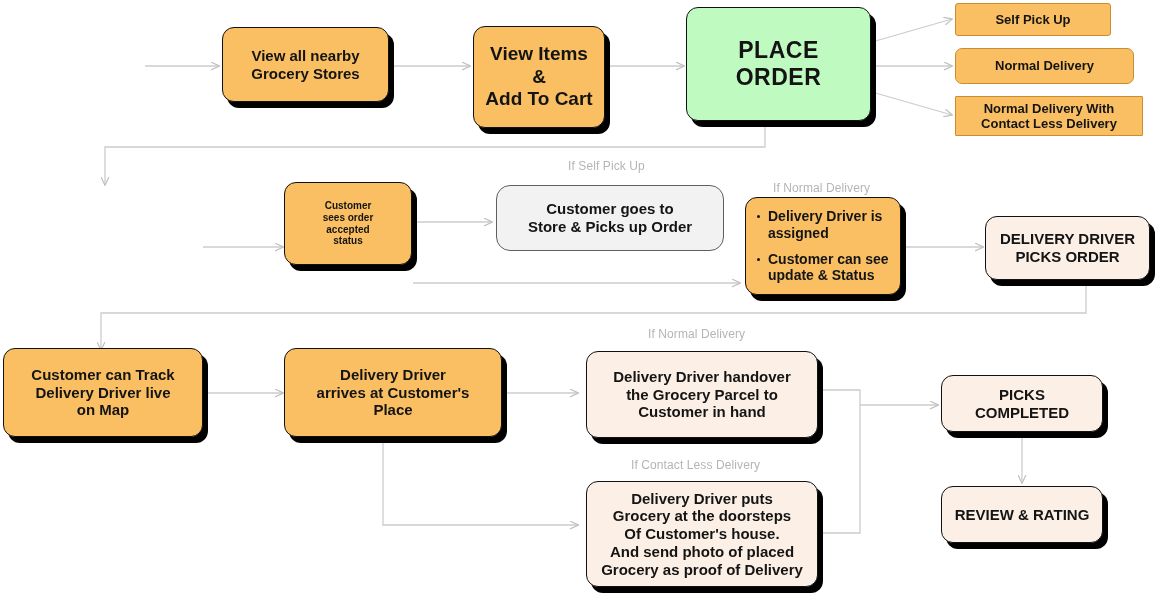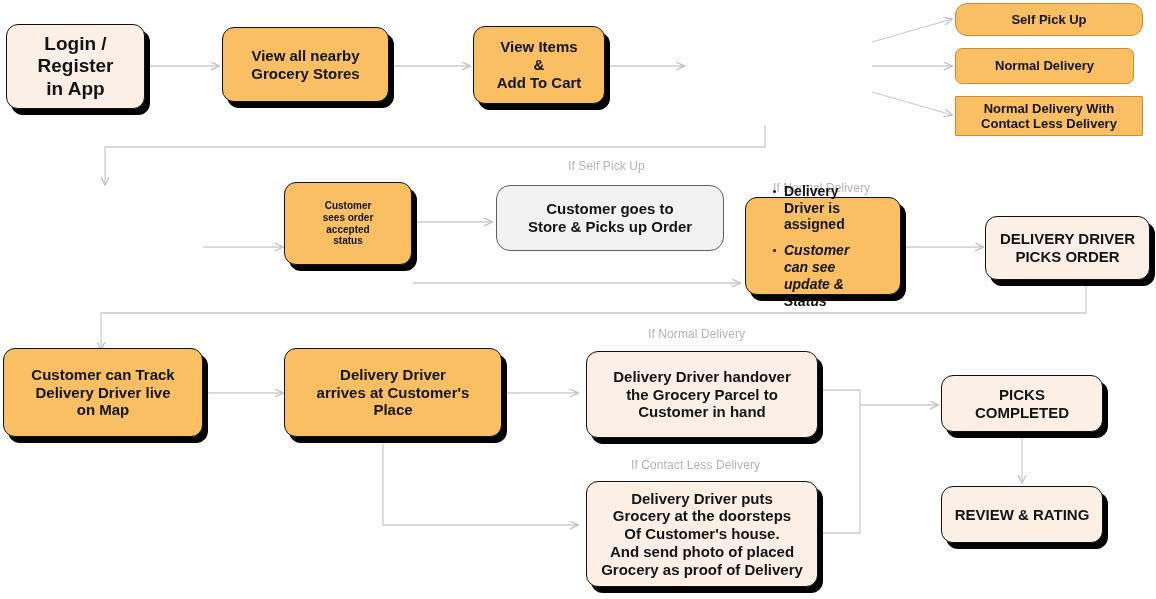--- a/index.html
+++ b/index.html
@@ -32,30 +32,30 @@
   .orange.shadow{border-color:#111;}
   .cream{background:#fcf0e6;}
   .green{background:#bffbc0;}
   .grey{background:#f2f2f2;border:1px solid #5f5f5f;border-radius:14px;}
 
   .bullets{
     display:block;
     text-align:left;
     width:100%;
     padding:0;
-    margin:16px;
+    margin:0;
   }
   .bullets li{
     list-style:none;
     position:relative;
     padding-left:13px;
     margin:0 0 9px 0;
     line-height:1.2;
   }
-  .bullets li:last-child{margin-bottom:0;font-style:italic;}
+  .bullets li:last-child{margin-bottom:0;}
   .bullets li:before{
     content:"";
     position:absolute;
     left:2px;top:7px;
     width:3px;height:3px;
     background:#141414;
     border-radius:50%;
   }
 
   .elabel{
@@ -109,28 +109,28 @@
       <path d="M822,390 L860,390 L860,405"></path>
       <path d="M822,533 L860,533 L860,405"></path>
     </g>
   </svg>
 
   <div class="elabel" style="left:568px;top:159px;text-align:right;">If Self Pick Up</div>
   <div class="elabel" style="left:773px;top:181px;">If Normal Delivery</div>
   <div class="elabel" style="left:648px;top:327px;">If Normal Delivery</div>
   <div class="elabel" style="left:631px;top:458px;">If Contact Less Delivery</div>
 
-  <div class="node cream shadow" style="left:6px;top:24px;width:139px;height:85px;font-size:19px;">Login /<br>Register<br>in App</div>
 
   <div class="node orange shadow" style="left:222px;top:27px;width:167px;height:75px;font-size:15px;">View all nearby<br>Grocery Stores</div>
 
-  <div class="node orange shadow" style="left:473px;top:26px;width:132px;height:78px;font-size:15px;">View Items<br>&amp;<br>Add To Cart</div>
+  <div class="node orange shadow" style="left:473px;top:26px;width:132px;height:102px;font-size:19px;">View Items<br>&amp;<br>Add To Cart</div>
 
+  <div class="node green shadow" style="left:686px;top:7px;width:185px;height:114px;font-size:23px;letter-spacing:.5px;">PLACE  ORDER</div>
 
-  <div class="node orange" style="left:955px;top:3px;width:188px;height:33px;font-size:13px;border-radius:12px;">Self Pick Up</div>
+  <div class="node orange" style="left:955px;top:3px;width:156px;height:33px;font-size:13px;border-radius:3px;">Self Pick Up</div>
 
   <div class="node orange" style="left:955px;top:48px;width:179px;height:36px;font-size:13px;border-radius:7px;">Normal Delivery</div>
 
   <div class="node orange" style="left:955px;top:96px;width:188px;height:40px;font-size:13px;border-radius:1px;">Normal Delivery With<br>Contact Less Delivery</div>
 
 
   <div class="node orange shadow" style="left:284px;top:182px;width:128px;height:83px;font-size:10px;">Customer<br>sees order<br>accepted<br>status</div>
 
   <div class="node grey" style="left:496px;top:185px;width:228px;height:66px;font-size:15px;">Customer goes to<br>Store &amp; Picks up Order</div>
 

